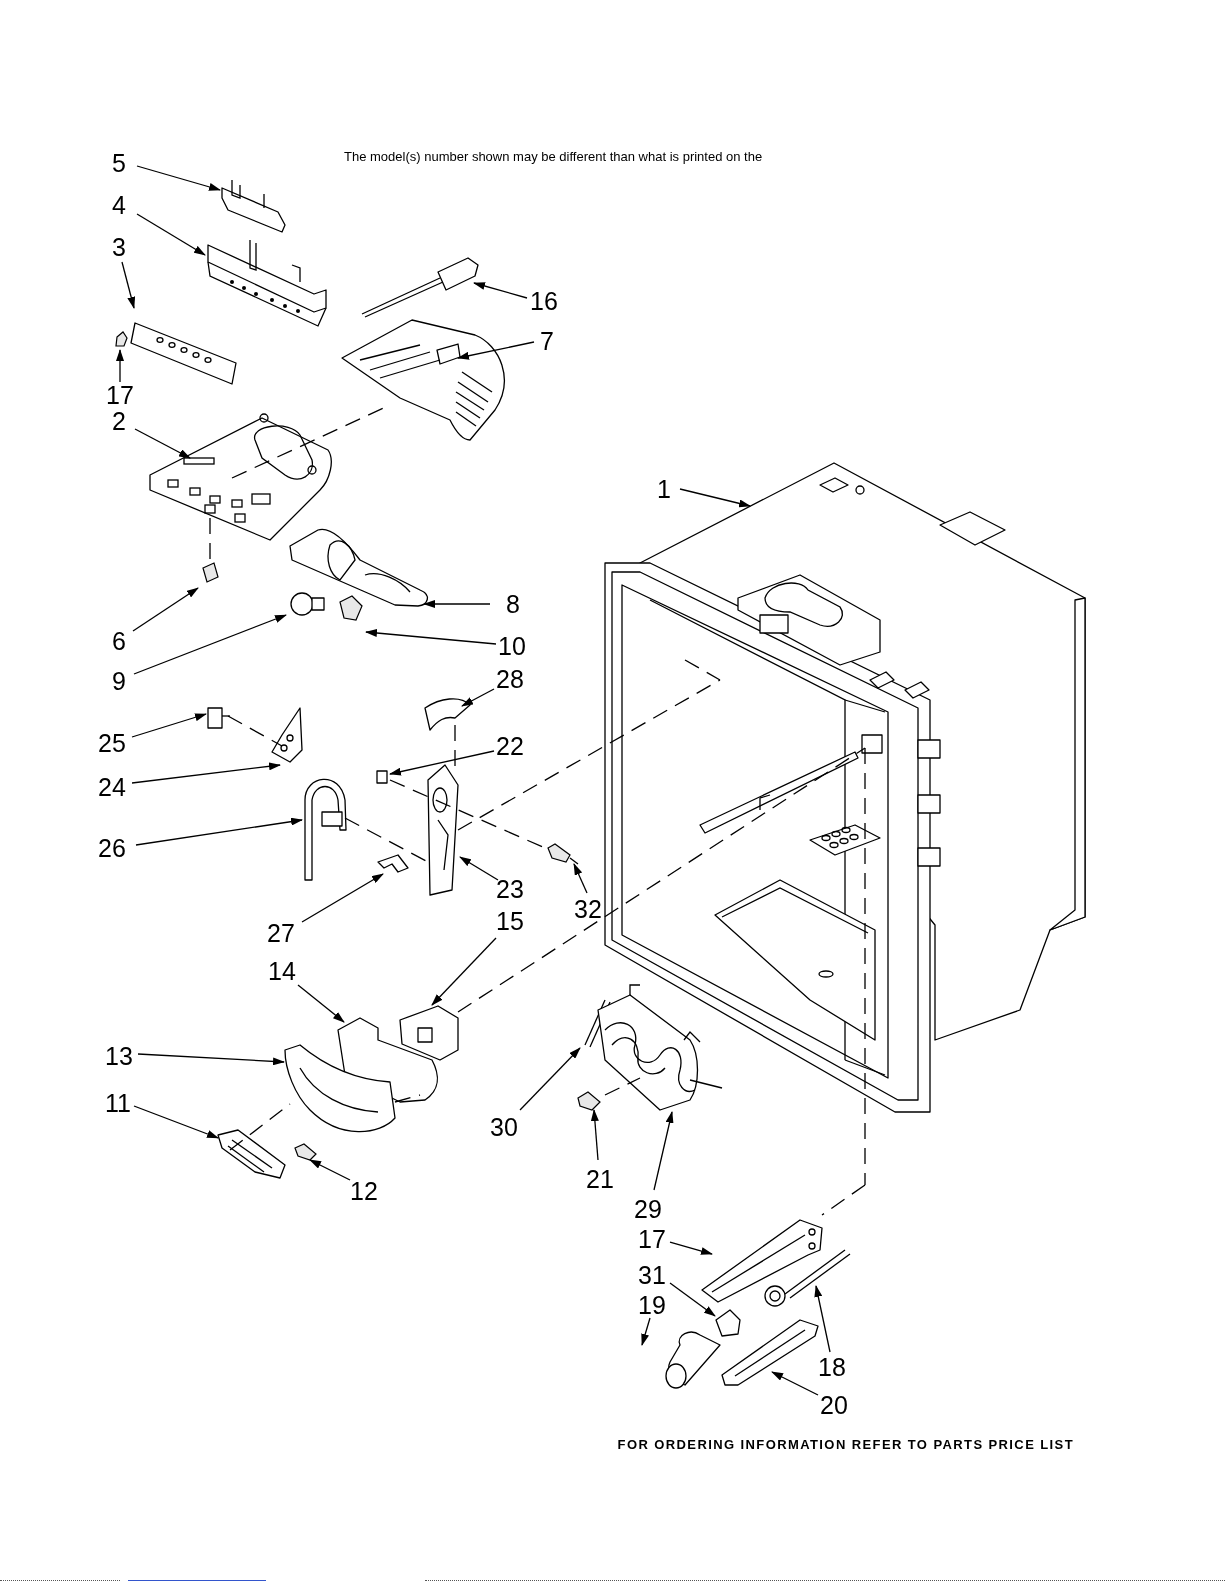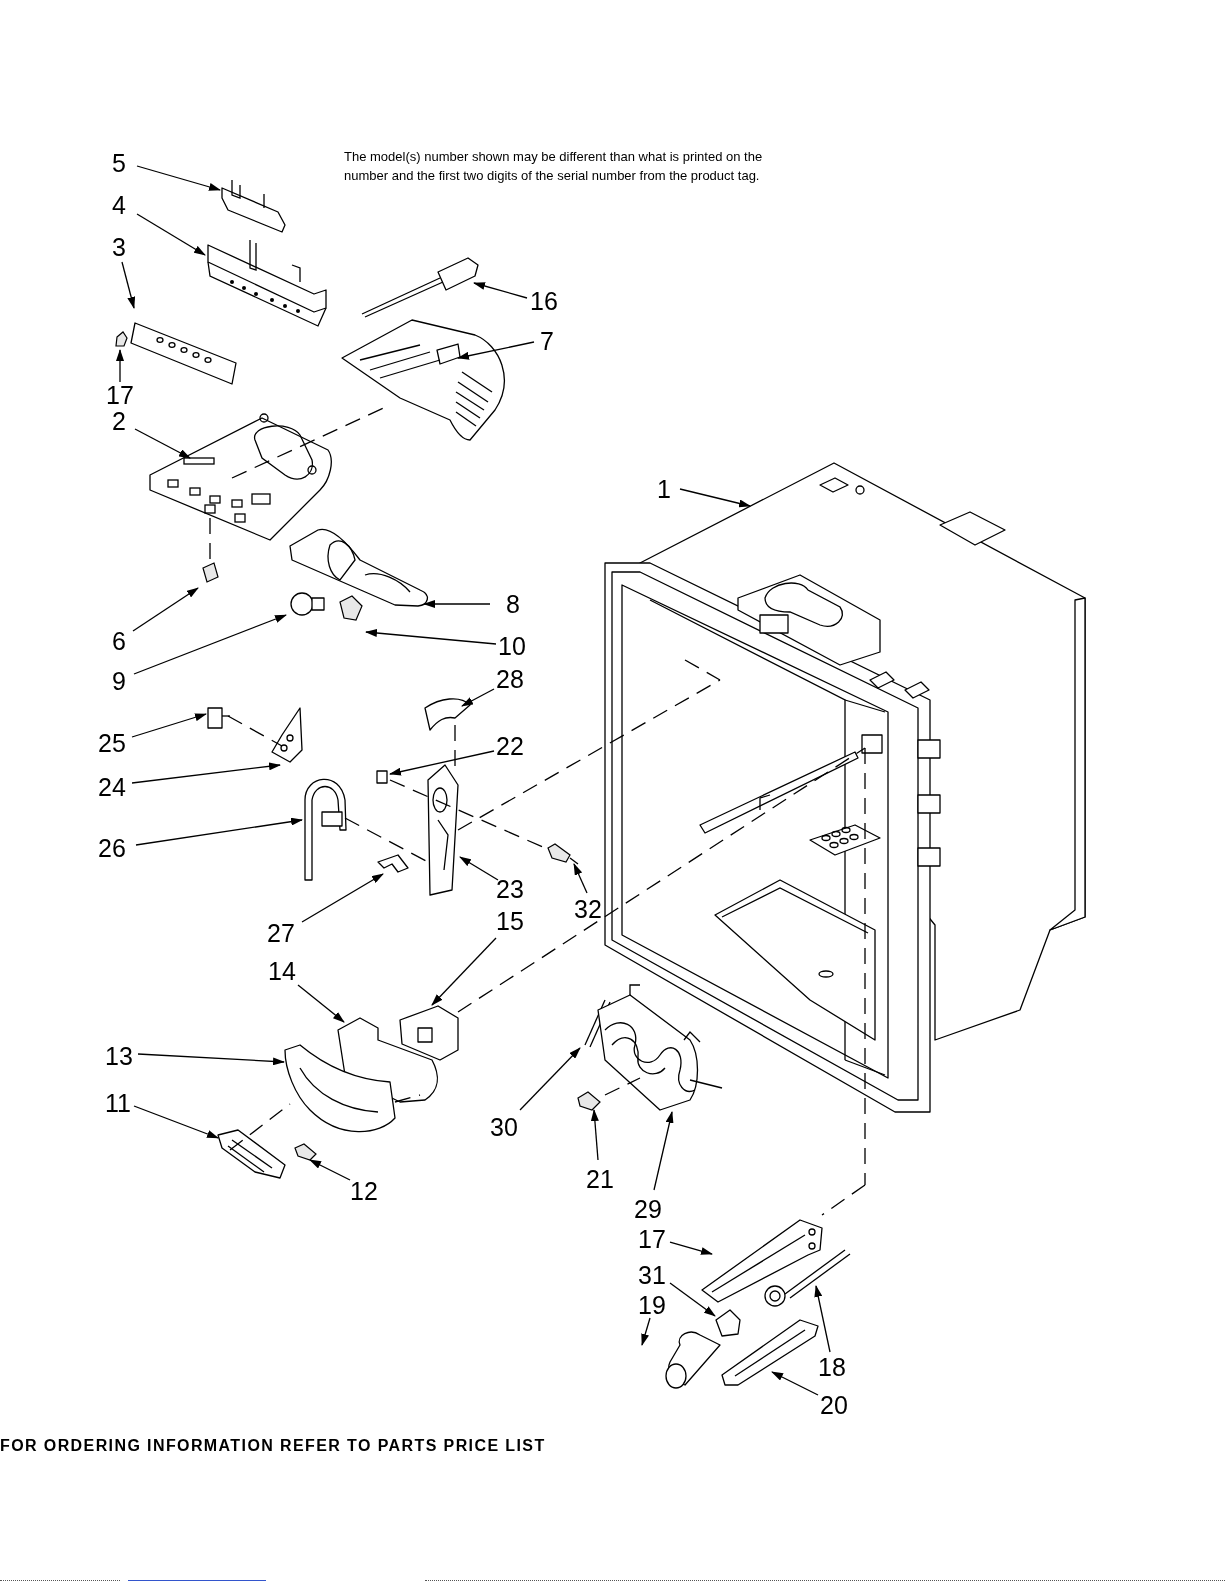--- a/index.html
+++ b/index.html
@@ -1,20 +1,20 @@
 <!DOCTYPE html>
 <html><head>
 <meta charset="utf-8">
 <style>
   html, body { margin: 0; padding: 0; background: #ffffff; }
   body { width: 1225px; height: 1585px; position: relative; overflow: hidden; font-family: "Liberation Sans", sans-serif; color: #000; }
   #diagram { position: absolute; left: 0; top: 0; }
   .note { position: absolute; left: 344px; top: 147px; width: 640px; font-size: 13px; line-height: 19px; }
   .note div { white-space: nowrap; }
-  .footer { position: absolute; left: 0; width: 1074px; top: 1437px; text-align: left; font-size: 16px; font-weight: bold; letter-spacing: 1.4px; }
+  .footer { position: absolute; left: 0; width: 1074px; top: 1437px; text-align: right; font-size: 13px; font-weight: bold; letter-spacing: 1.4px; }
   .callout { font-family: "Liberation Sans", sans-serif; font-size: 25px; fill: #000; }
   .part { fill: #fff; stroke: #000; stroke-width: 1.3; stroke-linejoin: round; }
   .part-grey { fill: #e8e8e8; stroke: #000; stroke-width: 1.2; }
   .line { stroke: #000; stroke-width: 1.3; fill: none; }
   .dash { stroke: #000; stroke-width: 1.3; fill: none; stroke-dasharray: 16 9; }
   .bottom-rule { position: absolute; top: 1580px; height: 1px; border-top: 1px dotted #555; }
 </style>
 </head>
 <body>
 
@@ -334,20 +334,19 @@
     <text class="callout" x="638" y="1248">17</text>
     <text class="callout" x="638" y="1284">31</text>
     <text class="callout" x="638" y="1314">19</text>
     <text class="callout" x="818" y="1376">18</text>
     <text class="callout" x="820" y="1414">20</text>
   </g>
 </svg>
 
 <div class="note">
   <div>The model(s) number shown may be different than what is printed on the</div>
-  <div>number and the first two digits of the serial number from the product tag.</div>
 </div>
 
 <div class="footer">FOR ORDERING INFORMATION REFER TO PARTS PRICE LIST</div>
 
 <div class="bottom-rule" style="left:0; width:120px;"></div>
 <div class="bottom-rule" style="left:128px; width:138px; border-top:1px solid #3355cc;"></div>
 <div class="bottom-rule" style="left:425px; width:800px;"></div>
 
 </body></html>

